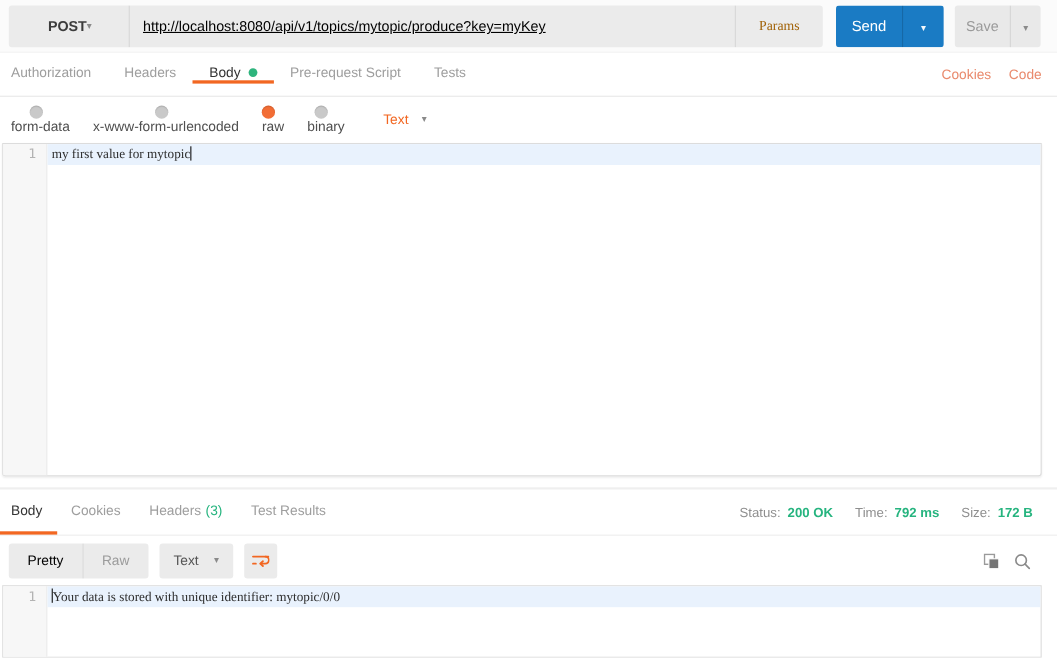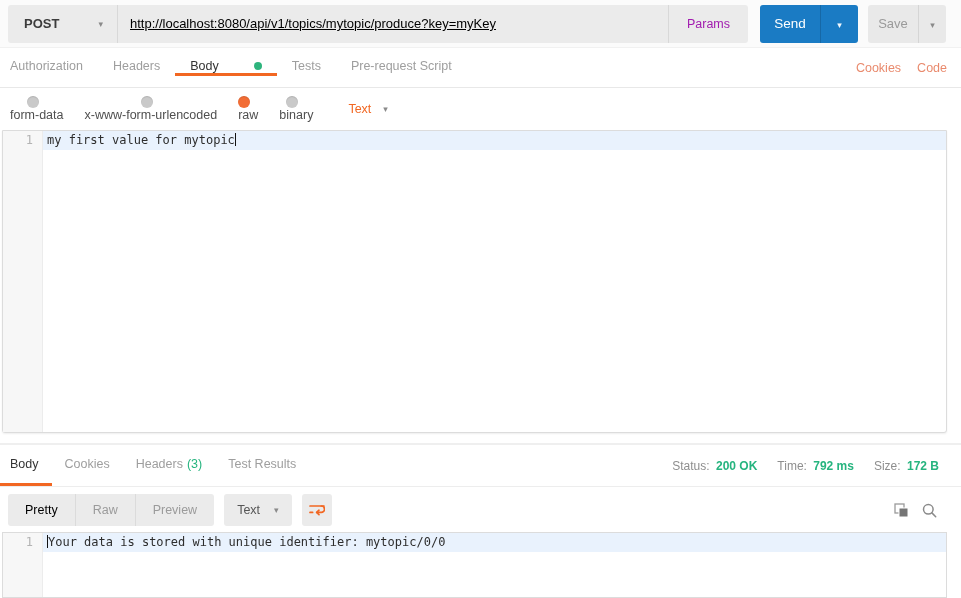--- a/index.html
+++ b/index.html
@@ -6,49 +6,49 @@
   html,body { width:961px; height:598px; overflow:hidden; background:#fff;
     font-family:"Liberation Sans", sans-serif; }
   .app { width:961px; height:598px; background:#fff; position:relative; }
 
   
   .request-bar { height:48px; display:flex; align-items:center;
     padding:5px 15px 5px 8px; background:#fbfbfb; border-bottom:1px solid #f1f1f1; }
   .url-group { display:flex; align-items:stretch; height:38px; flex:1;
     background:#ebebeb; border-radius:3px; overflow:hidden; }
   .method-select { width:110px; display:flex; align-items:center;
-    justify-content:space-between; padding:0 14px 0 16px; cursor:pointer;
+    justify-content:center; padding:0 14px 0 16px; cursor:pointer;
     border-right:1px solid #d8d8d8; font-size:13px; font-weight:bold; color:#3c3c3c; }
   .caret { font-family:"DejaVu Sans", sans-serif; font-size:9px; color:#8a8a8a; }
   .url-input { flex:1; border:none; outline:none; background:transparent;
     padding:0 12px; font-size:13px; color:#000000;
     font-family:"Liberation Sans", sans-serif;text-decoration:underline; }
   .params-btn { width:80px; border:none; background:transparent; cursor:pointer;
-    border-left:1px solid #d8d8d8; font-size:12.5px; color:#a21caf;
-    font-family:Liberation Sans, sans-serif; }
+    border-left:1px solid #d8d8d8; font-size:12.5px; color:#a16207;
+    font-family:Liberation Serif, serif; }
   .send-split { display:flex; height:38px; margin-left:12px; border-radius:3px; overflow:hidden; }
   .send-main { width:60px; border:none; background:#1a7bc4; color:#fff;
     font-size:13.5px; cursor:pointer; font-family:"Liberation Sans", sans-serif; }
   .send-caret { width:38px; border:none; background:#1a7bc4; cursor:pointer;
     border-left:1px solid rgba(0,0,0,0.15); }
   .send-caret .caret { color:rgba(255,255,255,0.95); }
   .save-split { display:flex; height:38px; margin-left:10px; background:#e9e9e9;
     border-radius:3px; overflow:hidden; }
   .save-main { width:50px; border:none; background:transparent; color:#9a9a9a;
     font-size:13px; cursor:pointer; font-family:"Liberation Sans", sans-serif; }
   .save-caret { width:28px; border:none; background:transparent; cursor:pointer;
     border-left:1px solid #d5d5d5; }
 
   
   .req-tabs { height:40px; display:flex; align-items:center;
     padding:0 14px 0 0; border-bottom:1px solid #e8e8e8; background:#fff; }
   .tab { display:flex; align-items:center; padding:0 15px; font-size:12.5px;
     color:#9e9e9e; cursor:pointer; border-bottom:3px solid transparent; }
   .tab.first { padding-left:10px; }
-  .tab.active { color:#333; border-bottom-color:#f26722;gap:28px; }
+  .tab.active { color:#333; border-bottom-color:#f26722; }
   .green-dot { width:8px; height:8px; border-radius:50%; background:#2eb47d;
     display:inline-block; margin-left:7px; }
   .tabs-spacer { flex:1; }
   .top-link { display:flex; align-items:center; color:#e98a6d; font-size:12.5px;
     margin-left:16px; cursor:pointer; }
 
   
   .body-type-row { height:42px; display:flex; align-items:center; padding-left:10px; }
   .radio-item { display:flex; align-items:center; margin-right:21px; cursor:pointer;flex-direction:column; }
   .radio { width:12px; height:12px; border-radius:50%; background:#c9c9c9;
@@ -60,21 +60,21 @@
 
   
   .editor { margin:0 14px 0 2px; border:1px solid #dcdcdc; display:flex;
     background:#fff; font-family:"DejaVu Sans Mono", monospace; font-size:12px; }
   .request-editor { height:303px; border-radius:0 0 3px 3px;
     box-shadow:0 1px 2px rgba(0,0,0,0.07); }
   .response-editor { margin-top:6px; height:66px; }
   .gutter { width:40px; background:#f7f7f7; border-right:1px solid #ececec;
     text-align:right; color:#b3b3b3; flex-shrink:0; }
   .ln { height:19px; line-height:19px; padding-right:9px; font-size:12px; }
-  .code { flex:1; cursor:text; overflow:hidden; }
+  .code { flex:1; cursor:text; overflow:hidden;font-family:Liberation Serif, serif; }
   .code-line { height:19px; line-height:19px; padding-left:4px;
     white-space:pre; color:#2d2d2d; }
   .code-line.active { background:#e9f2fd; }
   .text-cursor { display:inline-block; width:1px; height:13px; background:#111;
     vertical-align:-2px; }
 
   
   .resp-header { margin-top:10px; height:44px; display:flex; align-items:stretch;
     border-top:2px solid #efefef; border-bottom:1px solid #ededed;
     padding:0 22px 0 0; }
@@ -133,22 +133,22 @@
     </div>
   </div>
 
   <div class="req-tabs">
     <div class="tab first">Authorization</div>
     <div class="tab">Headers</div>
     <div class="tab active">
       <span>Body</span>
       <span class="green-dot"></span>
     </div>
+    <div class="tab">Pre-request Script</div>
     <div class="tab">Tests</div>
-    <div class="tab">Pre-request Script</div>
     <div class="tabs-spacer"></div>
     <div class="top-link">Cookies</div>
     <div class="top-link">Code</div>
   </div>
 
   <div class="body-type-row">
     <div class="radio-item">
       <span class="radio"></span>
       <span class="radio-label">form-data</span>
     </div>
@@ -200,21 +200,20 @@
         <span class="meta-label">Size:</span>
         <span class="meta-value">172 B</span>
       </span>
     </div>
   </div>
 
   <div class="resp-toolbar">
     <div class="seg-group">
       <div class="seg active">Pretty</div>
       <div class="seg">Raw</div>
-      <div class="seg">Preview</div>
     </div>
     <div class="fmt-dd">
       <span class="dd-label">Text</span>
       <span class="caret">▾</span>
     </div>
     <div class="wrap-btn">
       <svg width="16" height="13" viewBox="0 0 16 13">
         <g fill="none" stroke="#f26722" stroke-width="1.7" stroke-linecap="round" stroke-linejoin="round">
           <path d="M1 2 H15"></path>
           <path d="M12.3 2 a3.2 3.2 0 0 1 0 6.4 H8"></path>

